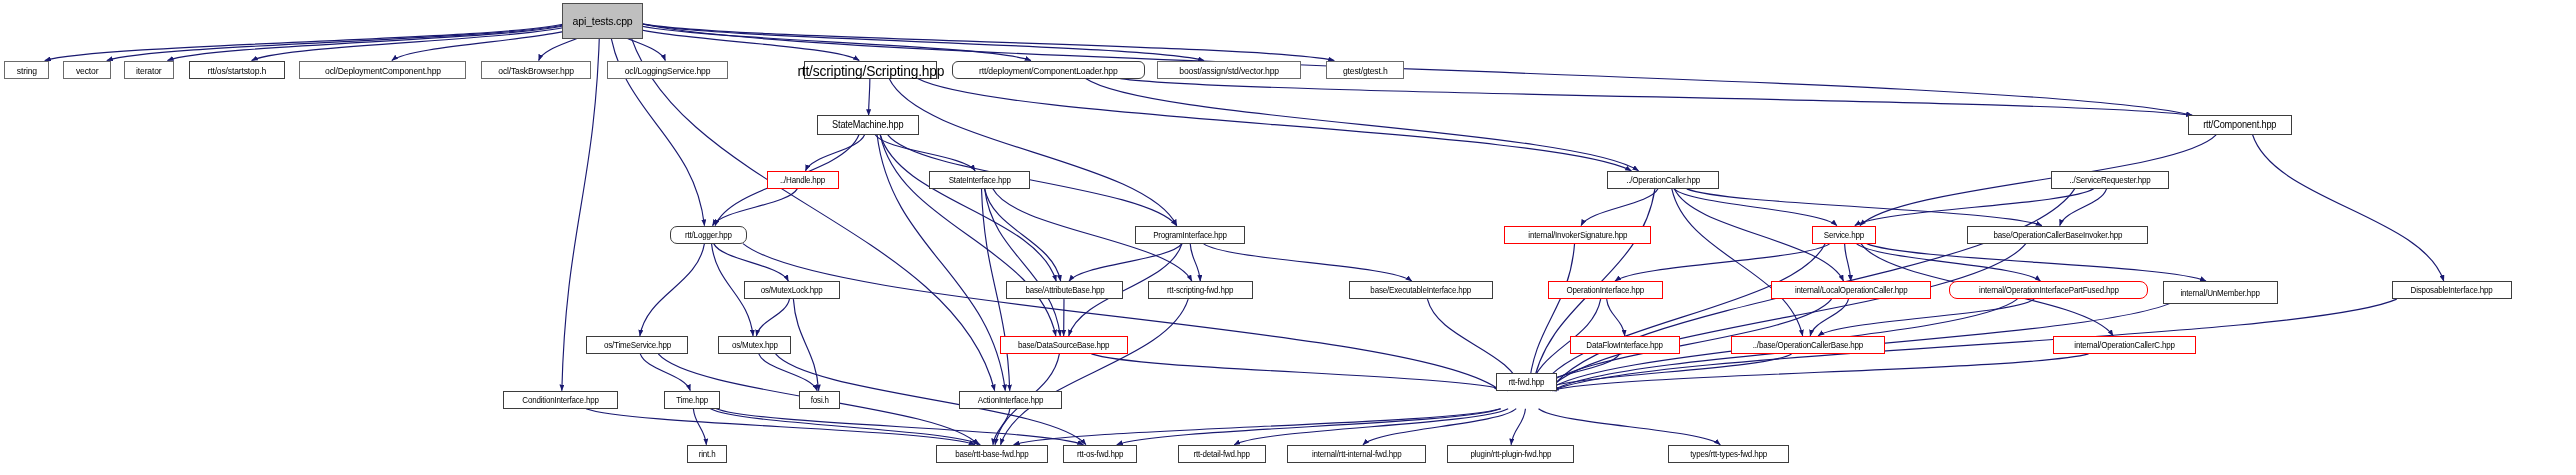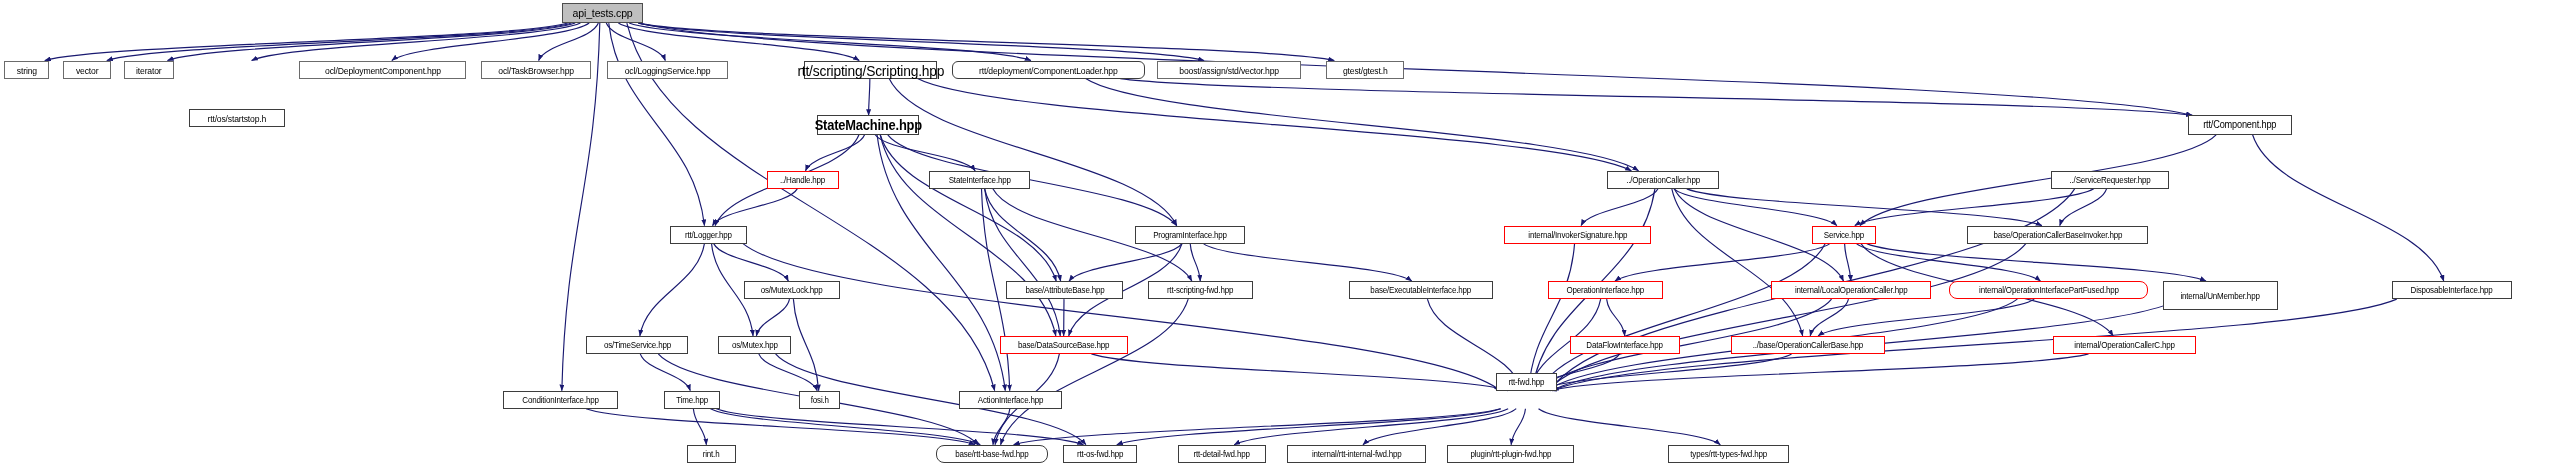--- a/index.html
+++ b/index.html
@@ -115,33 +115,33 @@
         <path d="M 1399.94 567 C 1397.3400000000001 589.5, 1379.1399999999999 594.5, 1376.54 617" fill="none" stroke="#191970" stroke-width="1.6" marker-end="url(#arrow)"></path>
         <path d="M 2080 567 C 2005.95 589.5, 1479.1699999999998 594.5, 1405.12 617" fill="none" stroke="#191970" stroke-width="1.6" marker-end="url(#arrow)"></path>
         <path d="M 2080.51 567 C 2021.3600000000001 589.5, 1607.3100000000002 594.5, 1548.16 617" fill="none" stroke="#191970" stroke-width="1.6" marker-end="url(#arrow)"></path>
         <path d="M 2090.68 567 C 2048.48 589.5, 1753.0800000000002 594.5, 1710.88 617" fill="none" stroke="#191970" stroke-width="1.6" marker-end="url(#arrow)"></path>
         <path d="M 2101.84 567 C 2078.2400000000002 589.5, 1913.04 594.5, 1889.44 617" fill="none" stroke="#191970" stroke-width="1.6" marker-end="url(#arrow)"></path>
         <path d="M 2114.68 567 C 2112.48 589.5, 2097.08 594.5, 2094.88 617" fill="none" stroke="#191970" stroke-width="1.6" marker-end="url(#arrow)"></path>
         <path d="M 2132.8 567 C 2160.8 589.5, 2356.8 594.5, 2384.8 617" fill="none" stroke="#191970" stroke-width="1.6" marker-end="url(#arrow)"></path>
       </g>
   </svg>
   <div id="node-layer">
-      <div class="node root" style="left: 562px; top: 2.9px; width: 81px; height: 20px; font-size: 11.5px;">
+      <div class="node root" style="left: 562px; top: 2.9px; width: 81px; height: 36px; font-size: 11.5px;">
         <span>api_tests.cpp</span>
       </div>
       <div class="node thin" style="left: 4.3px; top: 61px; width: 45px; height: 18px; font-size: 9.4px;">
         <span>string</span>
       </div>
       <div class="node thin" style="left: 63px; top: 61px; width: 48px; height: 18px; font-size: 9.4px;">
         <span>vector</span>
       </div>
       <div class="node thin" style="left: 124px; top: 61px; width: 50px; height: 18px; font-size: 9.4px;">
         <span>iterator</span>
       </div>
-      <div class="node bold" style="left: 189px; top: 61px; width: 96px; height: 18px; font-size: 9.4px; margin-top: 48px;">
+      <div class="node bold" style="left: 189px; top: 61px; width: 96px; height: 18px; font-size: 9.4px;">
         <span>rtt/os/startstop.h</span>
       </div>
       <div class="node thin" style="left: 299px; top: 61px; width: 167px; height: 18px; font-size: 9.4px;">
         <span>ocl/DeploymentComponent.hpp</span>
       </div>
       <div class="node thin" style="left: 481px; top: 61px; width: 110px; height: 18px; font-size: 9.4px;">
         <span>ocl/TaskBrowser.hpp</span>
       </div>
       <div class="node thin" style="left: 607px; top: 61px; width: 121px; height: 18px; font-size: 9.4px;">
         <span>ocl/LoggingService.hpp</span>
@@ -154,36 +154,36 @@
       </div>
       <div class="node thin" style="left: 1157px; top: 61px; width: 144px; height: 18px; font-size: 9.4px; justify-content: center;">
         <span>boost/assign/std/vector.hpp</span>
       </div>
       <div class="node thin" style="left: 1326px; top: 61px; width: 78px; height: 18px; font-size: 9.4px;">
         <span>gtest/gtest.h</span>
       </div>
       <div class="node bold" style="left: 2188px; top: 115px; width: 104px; height: 19.5px; font-size: 10px;">
         <span>rtt/Component.hpp</span>
       </div>
-      <div class="node bold" style="left: 817px; top: 115px; width: 102px; height: 19.5px; font-size: 14px; font-weight: bold;">
+      <div class="node bold" style="left: 817px; top: 115px; width: 102px; height: 19.5px; font-size: 10px;">
         <span>StateMachine.hpp</span>
       </div>
       <div class="node red" style="left: 767px; top: 171px; width: 72px; height: 18px; font-size: 8.7px;">
         <span>../Handle.hpp</span>
       </div>
       <div class="node bold" style="left: 929px; top: 171px; width: 101px; height: 18px; font-size: 8.7px;">
         <span>StateInterface.hpp</span>
       </div>
       <div class="node bold" style="left: 1607px; top: 171px; width: 112px; height: 18px; font-size: 8.7px;">
         <span>../OperationCaller.hpp</span>
       </div>
       <div class="node bold" style="left: 2051px; top: 171px; width: 118px; height: 18px; font-size: 8.7px;">
         <span>../ServiceRequester.hpp</span>
       </div>
-      <div class="node bold" style="left: 670px; top: 226px; width: 77px; height: 18px; font-size: 8.7px;">
+      <div class="node bold" style="left: 670px; top: 226px; width: 77px; height: 18px; font-size: 8.7px; border-radius: 7px;">
         <span>rtt/Logger.hpp</span>
       </div>
       <div class="node bold" style="left: 1135px; top: 226px; width: 110px; height: 18px; font-size: 8.7px;">
         <span>ProgramInterface.hpp</span>
       </div>
       <div class="node red" style="left: 1504px; top: 226px; width: 147px; height: 18px; font-size: 8.7px;">
         <span>internal/InvokerSignature.hpp</span>
       </div>
       <div class="node red" style="left: 1812px; top: 226px; width: 64px; height: 18px; font-size: 8.7px;">
         <span>Service.hpp</span>
@@ -205,21 +205,21 @@
       </div>
       <div class="node red" style="left: 1548px; top: 281px; width: 115px; height: 18px; font-size: 8.7px;">
         <span>OperationInterface.hpp</span>
       </div>
       <div class="node red" style="left: 1771px; top: 281px; width: 160px; height: 18px; font-size: 8.7px;">
         <span>internal/LocalOperationCaller.hpp</span>
       </div>
       <div class="node red" style="left: 1949px; top: 281px; width: 199px; height: 18px; font-size: 8.7px; border-radius: 8px;">
         <span>internal/OperationInterfacePartFused.hpp</span>
       </div>
-      <div class="node bold" style="left: 2163px; top: 281px; width: 115px; height: 29px; font-size: 8.7px;">
+      <div class="node bold" style="left: 2163px; top: 281px; width: 115px; height: 23px; font-size: 8.7px;">
         <span>internal/UnMember.hpp</span>
       </div>
       <div class="node bold" style="left: 2392px; top: 281px; width: 120px; height: 18px; font-size: 8.7px;">
         <span>DisposableInterface.hpp</span>
       </div>
       <div class="node bold" style="left: 586px; top: 336px; width: 102px; height: 18px; font-size: 8.7px;">
         <span>os/TimeService.hpp</span>
       </div>
       <div class="node bold" style="left: 718px; top: 336px; width: 73px; height: 18px; font-size: 8.7px;">
         <span>os/Mutex.hpp</span>
@@ -244,24 +244,24 @@
       </div>
       <div class="node bold" style="left: 799px; top: 391px; width: 41px; height: 18px; font-size: 8.7px;">
         <span>fosi.h</span>
       </div>
       <div class="node bold" style="left: 959px; top: 391px; width: 103px; height: 18px; font-size: 8.7px;">
         <span>ActionInterface.hpp</span>
       </div>
       <div class="node bold" style="left: 1496px; top: 373px; width: 61px; height: 18px; font-size: 8.7px;">
         <span>rtt-fwd.hpp</span>
       </div>
-      <div class="node bold" style="left: 687px; top: 445px; width: 49px; height: 18px; font-size: 8.7px;">
+      <div class="node bold" style="left: 687px; top: 445px; width: 40px; height: 18px; font-size: 8.7px;">
         <span>rint.h</span>
       </div>
-      <div class="node bold" style="left: 936px; top: 445px; width: 112px; height: 18px; font-size: 8.7px; border-radius: 8px;">
+      <div class="node bold" style="left: 936px; top: 445px; width: 112px; height: 18px; font-size: 8.7px;">
         <span>base/rtt-base-fwd.hpp</span>
       </div>
       <div class="node bold" style="left: 1063px; top: 445px; width: 74px; height: 18px; font-size: 8.7px;">
         <span>rtt-os-fwd.hpp</span>
       </div>
       <div class="node bold" style="left: 1178px; top: 445px; width: 88px; height: 18px; font-size: 8.7px;">
         <span>rtt-detail-fwd.hpp</span>
       </div>
       <div class="node bold" style="left: 1287px; top: 445px; width: 139px; height: 18px; font-size: 8.7px;">
         <span>internal/rtt-internal-fwd.hpp</span>

